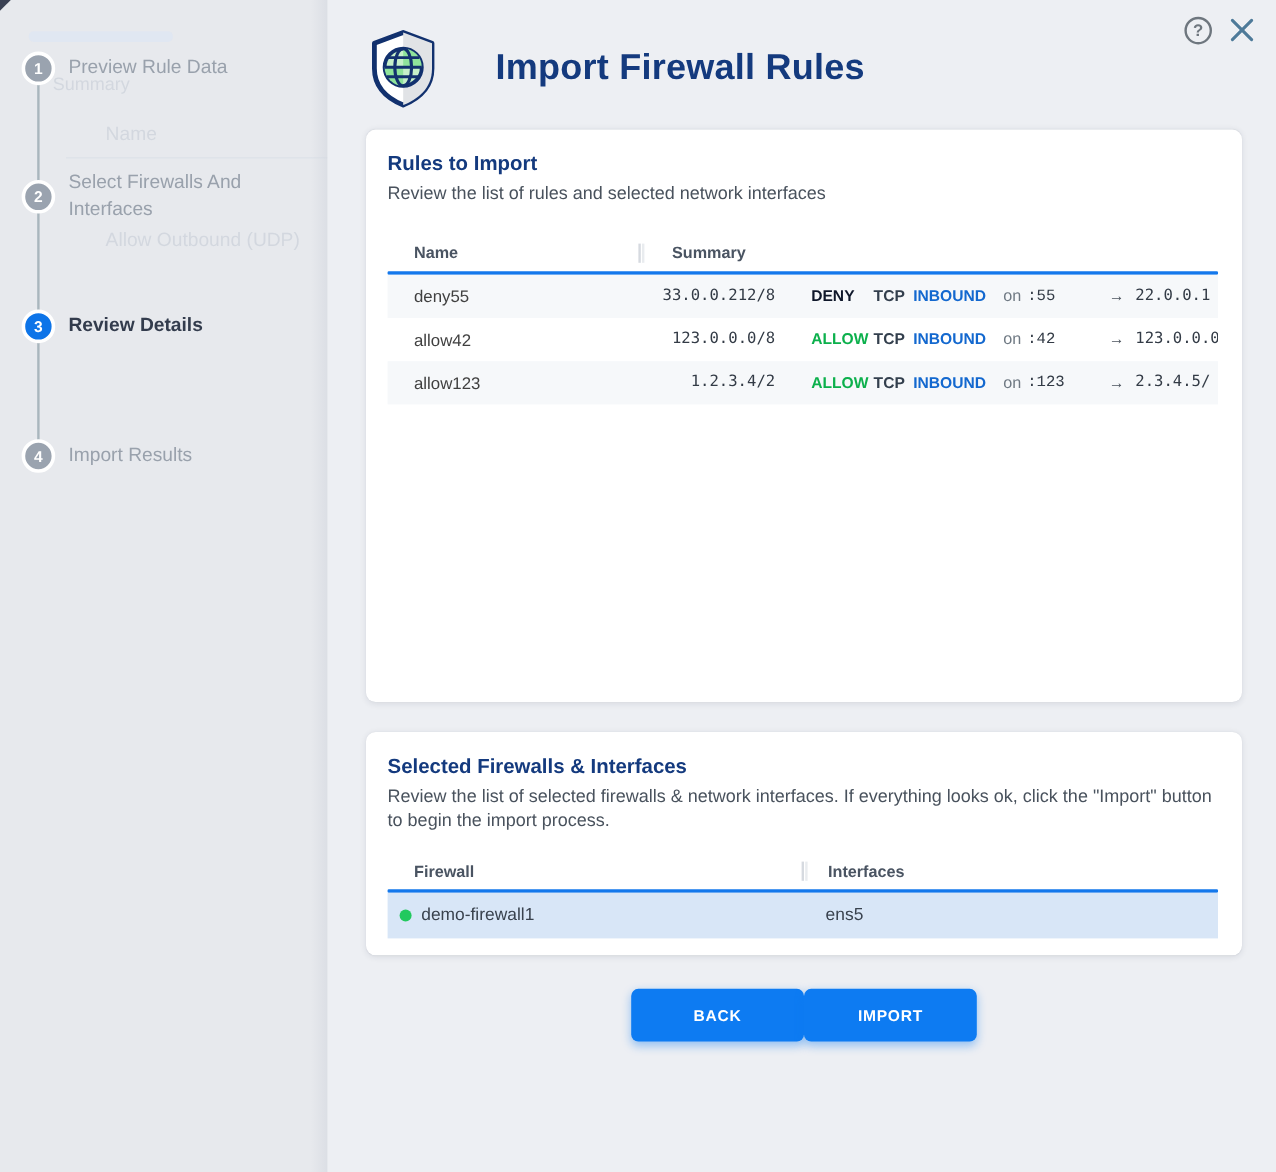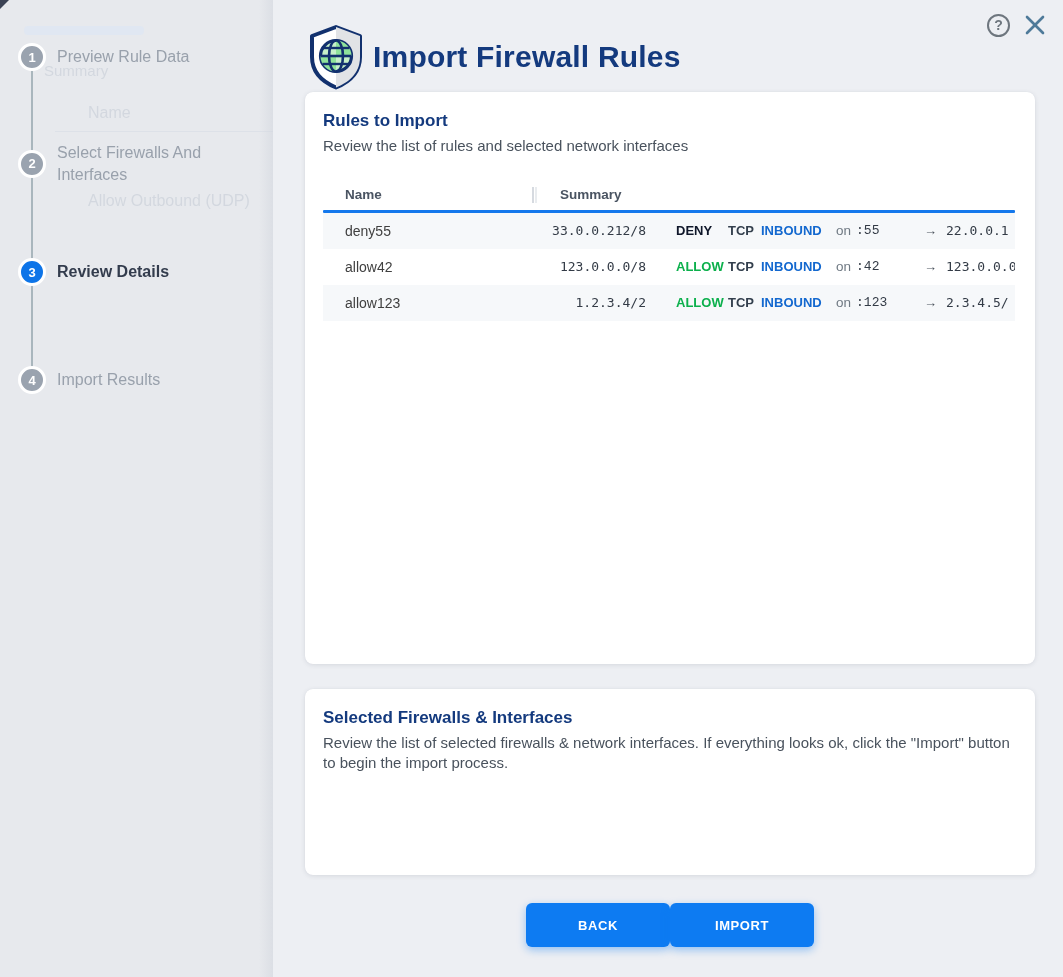--- a/index.html
+++ b/index.html
@@ -24,33 +24,33 @@
   .step { position:absolute; left:18px; display:flex; align-items:center; gap:11px; cursor:default; }
   .step-circle { width:28px; height:28px; border-radius:50%; background:#9aa3af;
     border:3px solid #ffffff; color:#ffffff; font-weight:bold; font-size:13px;
     display:flex; align-items:center; justify-content:center; flex:0 0 28px; z-index:2; }
   .step.active .step-circle { background:#0d74e8; }
   .step-label { font-size:16px; color:#99a1ac; line-height:1.35; max-width:200px; }
   .step.active .step-label { color:#333c4d; font-weight:bold; }
 
   
   .main { position:absolute; top:0; left:273px; width:790px; height:977px; background:#edeff3; }
-  .modal-head { display:flex; align-items:center; padding:22px 28px 0 34px; height:92px; }
+  .modal-head { display:flex; align-items:center; padding:22px 28px 0 34px; height:92px;gap:40px; }
   .app-icon { width:58px; height:66px; flex:0 0 58px; }
   .modal-title { margin-left:8px; font-size:30px; font-weight:bold; color:#143a7e; letter-spacing:0.2px; }
 
   .win-icons { position:absolute; top:13px; right:16px; display:flex; align-items:center; gap:13px; }
   .help-btn { width:23px; height:23px; border-radius:50%; border:2px solid #6e767e;
     color:#6e767e; font-size:14px; font-weight:bold; display:flex; align-items:center;
     justify-content:center; cursor:pointer; background:transparent; }
   .close-btn { width:24px; height:24px; cursor:pointer; }
 
   .card { background:#ffffff; border-radius:8px; margin:0 28px 0 32px;
     box-shadow:0 1px 5px rgba(30,40,70,0.10), 0 0 1px rgba(30,40,70,0.08); overflow:hidden; }
-  .card1 { height:572px; }
+  .card1 { margin-top:16px; height:477px; }
   .card2 { margin-top:25px; height:186px; }
   .card-title { margin:19px 18px 0; font-size:17px; font-weight:bold; color:#143a7e; }
   .card-sub { margin:5px 18px 0; font-size:15px; color:#49525d; line-height:1.3; max-width:700px; }
 
   .tbl { margin:24px 20px 0 18px; }
   .tbl-head { display:flex; align-items:center; height:30px; }
   .th { font-size:13.5px; font-weight:bold; color:#4a5462; }
   .th-name { width:209px; padding-left:22px; }
   .th-summary { flex:1; padding-left:26px; }
   .th-firewall { width:345px; padding-left:22px; }
@@ -196,20 +196,36 @@
             <span class="mono dest">2.3.4.5/</span>
           </div>
         </div>
       </div>
     </section>
 
     <section class="card card2">
       <h2 class="card-title">Selected Firewalls &amp; Interfaces</h2>
       <p class="card-sub">Review the list of selected firewalls &amp; network interfaces. If everything looks ok, click the "Import" button to begin the import process.</p>
 
+      <div class="tbl" style="margin-top:18px;">
+        <div class="tbl-head">
+          <div class="th th-firewall">Firewall</div>
+          <div class="col-resize"></div>
+          <div class="th th-interfaces">Interfaces</div>
+        </div>
+        <div class="tbl-rule-line"></div>
+
+        <div class="fw-row">
+          <div class="cell-firewall">
+            <span class="status-dot"></span>
+            <span>demo-firewall1</span>
+          </div>
+          <div class="cell-interfaces">ens5</div>
+        </div>
+      </div>
     </section>
 
     <div class="btn-row">
       <button class="btn">BACK</button>
       <button class="btn">IMPORT</button>
     </div>
 
   </main>
 </div>
 

